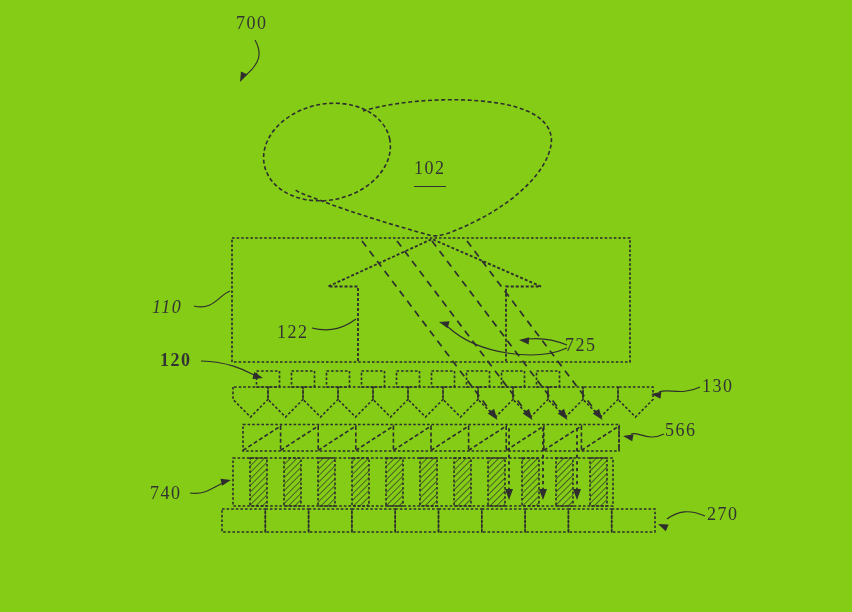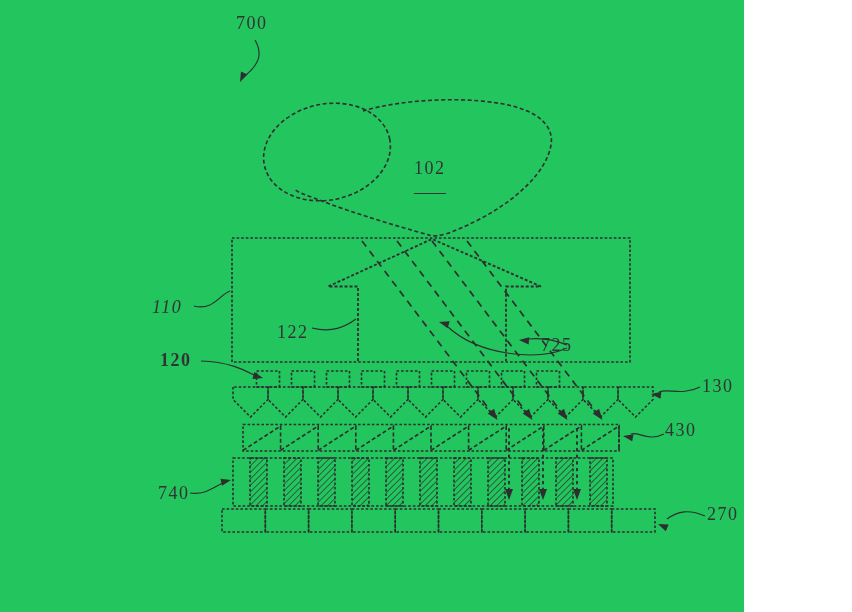--- a/index.html
+++ b/index.html
@@ -1,21 +1,21 @@
 <!DOCTYPE html>
 <html><head>
 <meta charset="utf-8">
 <style>
   html,body{margin:0;padding:0;background:#ffffff;}
-  .stage{position:relative;width:744px;height:612px;background:#22c55e;overflow:hidden;
+  .stage{position:relative;width:852px;height:612px;background:#84cc16;overflow:hidden;
          font-family:"Liberation Serif", serif;}
   .stage svg{position:absolute;left:0;top:0;}
   .ref{position:absolute;font-size:18px;line-height:18px;color:#333333;letter-spacing:1.5px;
        white-space:nowrap;}
-  .ref.underlined{border-bottom:1.4px solid #333333;padding-bottom:16px;}
+  .ref.underlined{border-bottom:1.4px solid #333333;padding-bottom:9px;}
 </style>
 </head>
 <body>
 
 <div class="stage">
 
   <svg id="fig" width="852" height="612" viewBox="0 0 852 612">
     <g id="g-finger" stroke="#2e2e2e" fill="none" stroke-width="1.6" stroke-dasharray="4 2.6">
         <path d="M363,111 C402,99 473,95 516,107 C541,114 554,128 551,145 C547,170 519,199 478,220 C452,233 438,238 429,235 C400,227 352,213 314,198 C306,195 299,193 294,189"></path>
         <ellipse cx="327" cy="152" rx="64" ry="48" transform="rotate(-12 327 152)"></ellipse>
@@ -130,19 +130,19 @@
         <pattern id="hatch" width="4.6" height="4.6" patternUnits="userSpaceOnUse" patternTransform="rotate(45)">
           <line x1="0" y1="0" x2="0" y2="4.6" stroke="#2e2e2e" stroke-width="1.35"></line>
         </pattern>
       </defs>
     </svg>
 
   <div class="ref" style="left:236px;top:14px;">700</div>
   <div class="ref underlined" style="left:414px;top:159px;">102</div>
   <div class="ref" style="left:152px;top:298px;font-style:italic;">110</div>
   <div class="ref" style="left:277px;top:317px;margin-top:6px;">122</div>
-  <div class="ref" style="left:541px;top:336px;">725</div>
+  <div class="ref" style="left:565px;top:336px;">725</div>
   <div class="ref" style="left:160px;top:351px;font-weight:bold;">120</div>
   <div class="ref" style="left:702px;top:377px;text-align:center;">130</div>
-  <div class="ref" style="left:665px;top:421px;">430</div>
-  <div class="ref" style="left:150px;top:484px;margin-left:8px;">740</div>
+  <div class="ref" style="left:665px;top:421px;">566</div>
+  <div class="ref" style="left:150px;top:484px;">740</div>
   <div class="ref" style="left:707px;top:505px;">270</div>
 </div>
 
 </body></html>

